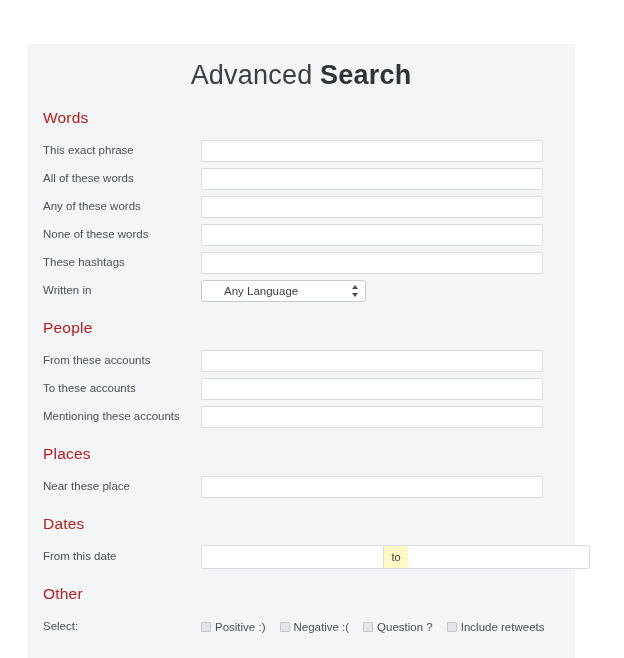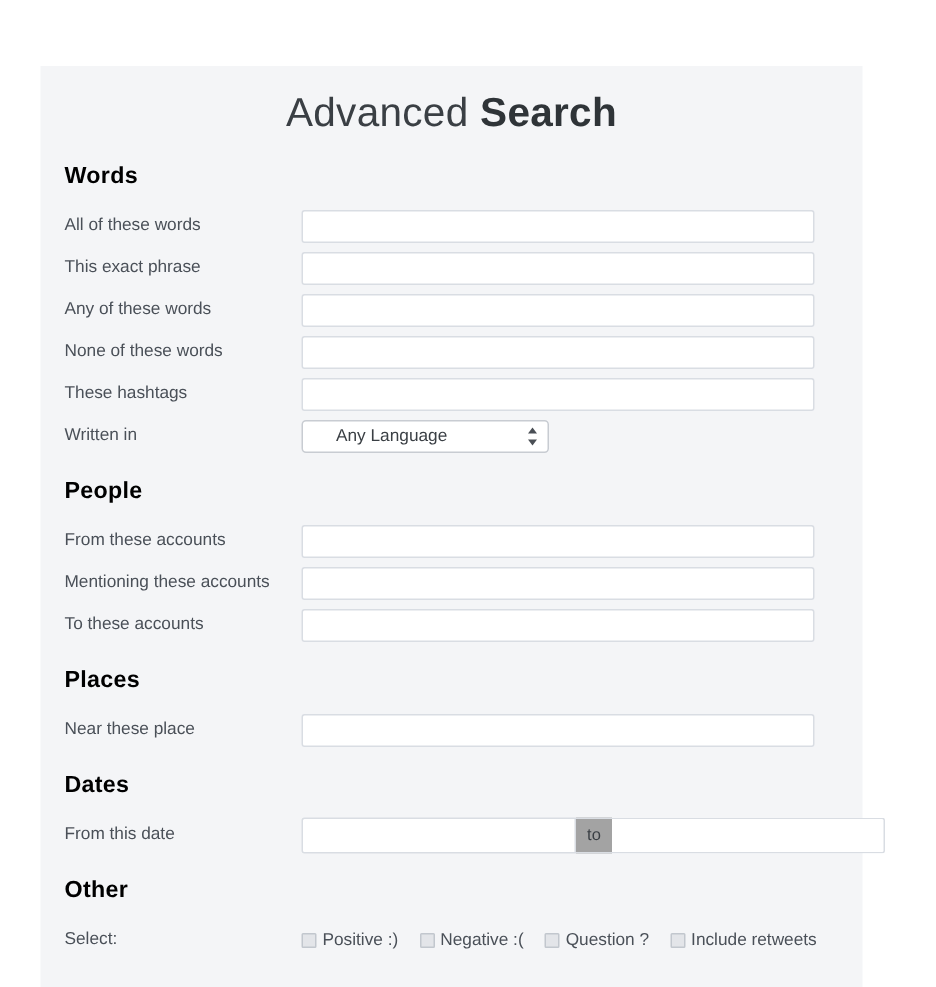--- a/index.html
+++ b/index.html
@@ -41,22 +41,22 @@
     font-weight: 300;
     letter-spacing: 0.2px;
     padding-top: 17px;
     line-height: 1.1;
     white-space: nowrap;
   }
   .title .strong { font-weight: bold; color: #2f3438; }
 
   .section-head {
     font-size: 15.5px;
-    font-weight: bold;
-    color: #000000;
+    font-weight: normal;
+    color: #b91c1c;
     margin: 0;
     padding: 0 0 0 16px;
     letter-spacing: 0.2px;
   }
 
   .row {
     display: flex;
     align-items: center;
     padding-left: 16px;
     height: 28px;
@@ -130,21 +130,21 @@
     border: 1px solid #d9dde3;
     box-sizing: border-box;
     border-radius: 2px 0 0 2px;
   }
   .date-group .dg-input.last {
     border-radius: 0 2px 2px 0;
     border-left: none;
   }
   .date-group .dg-addon {
     flex: 0 0 24px;
-    background: #a3a3a3;
+    background: #fef9c3;
     border-top: 1px solid #d9dde3;
     border-bottom: 1px solid #d9dde3;
     box-sizing: border-box;
     font-size: 11px;
     color: #3a3f44;
     display: flex;
     align-items: center;
     justify-content: center;
   }
 
@@ -200,25 +200,25 @@
 
     <div class="title"><span>Advanced </span><span class="strong">Search</span></div>
 
     <div class="sp-3"></div>
 
     
     <div class="section-head">Words</div>
     <div class="sp-1"></div>
 
     <div class="row">
+      <div class="row-label">This exact phrase</div>
+      <input class="field" type="text" value="" style="">
+    </div>
+    <div class="row">
       <div class="row-label">All of these words</div>
-      <input class="field" type="text" value="" style="">
-    </div>
-    <div class="row">
-      <div class="row-label">This exact phrase</div>
       <input class="field" type="text" value="" style="">
     </div>
     <div class="row">
       <div class="row-label">Any of these words</div>
       <input class="field" type="text" value="" style="">
     </div>
     <div class="row">
       <div class="row-label">None of these words</div>
       <input class="field" type="text" value="" style="">
     </div>
@@ -241,25 +241,25 @@
 
     
     <div class="section-head">People</div>
     <div class="sp-1"></div>
 
     <div class="row">
       <div class="row-label">From these accounts</div>
       <input class="field" type="text" value="" style="">
     </div>
     <div class="row">
+      <div class="row-label">To these accounts</div>
+      <input class="field" type="text" value="" style="">
+    </div>
+    <div class="row">
       <div class="row-label">Mentioning these accounts</div>
-      <input class="field" type="text" value="" style="">
-    </div>
-    <div class="row">
-      <div class="row-label">To these accounts</div>
       <input class="field" type="text" value="" style="">
     </div>
 
     <div class="sp-2"></div>
 
     
     <div class="section-head">Places</div>
     <div class="sp-1"></div>
 
     <div class="row">

